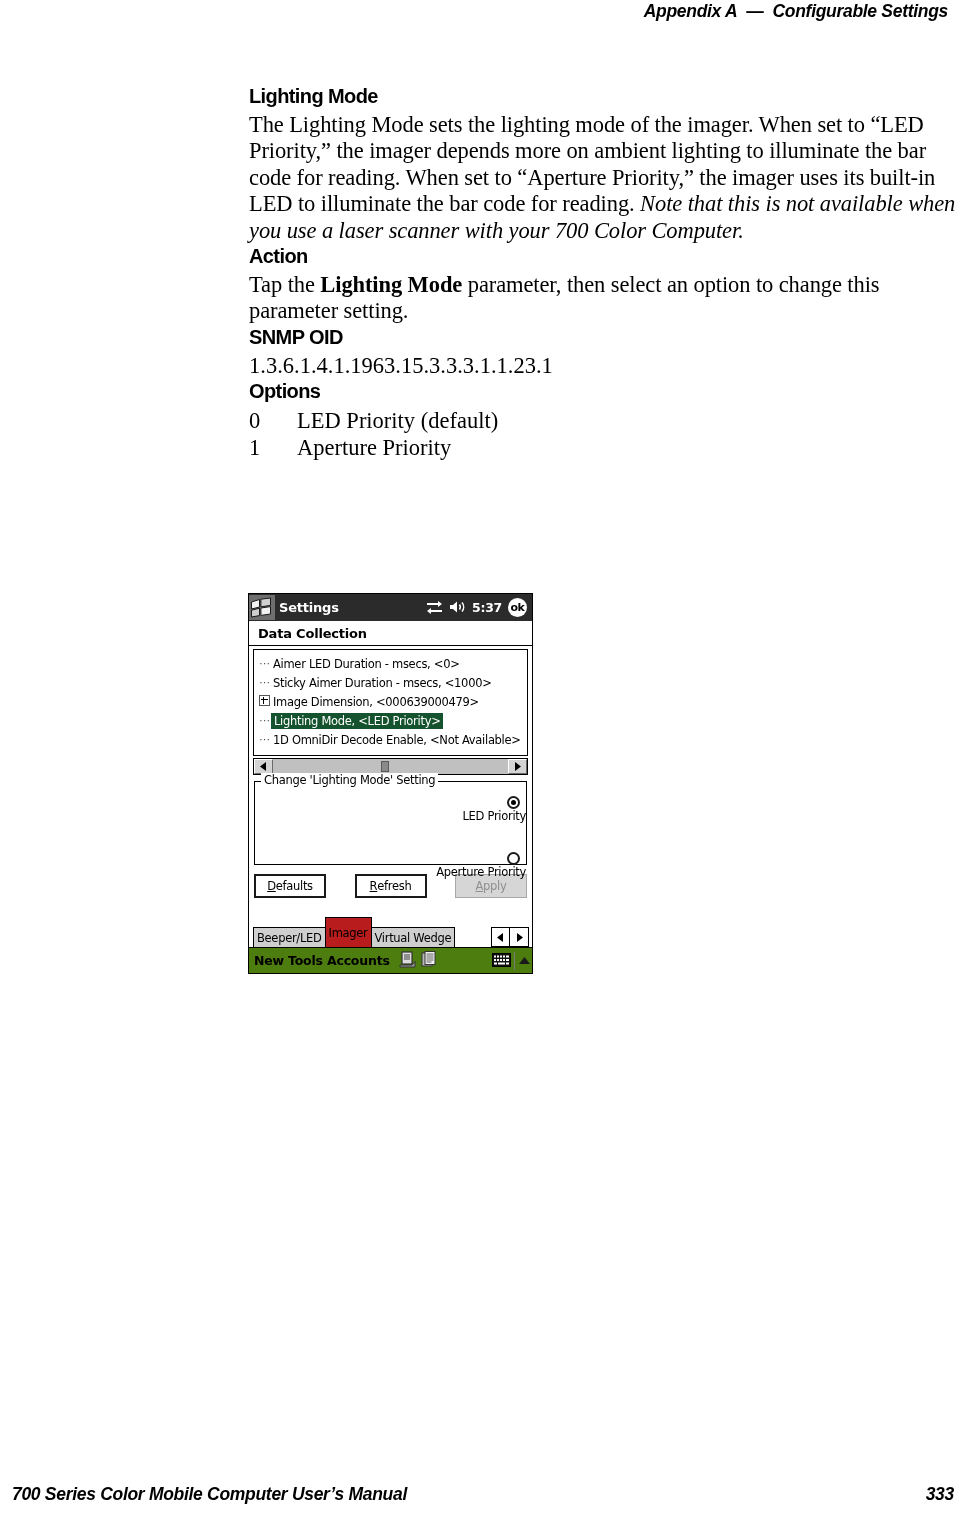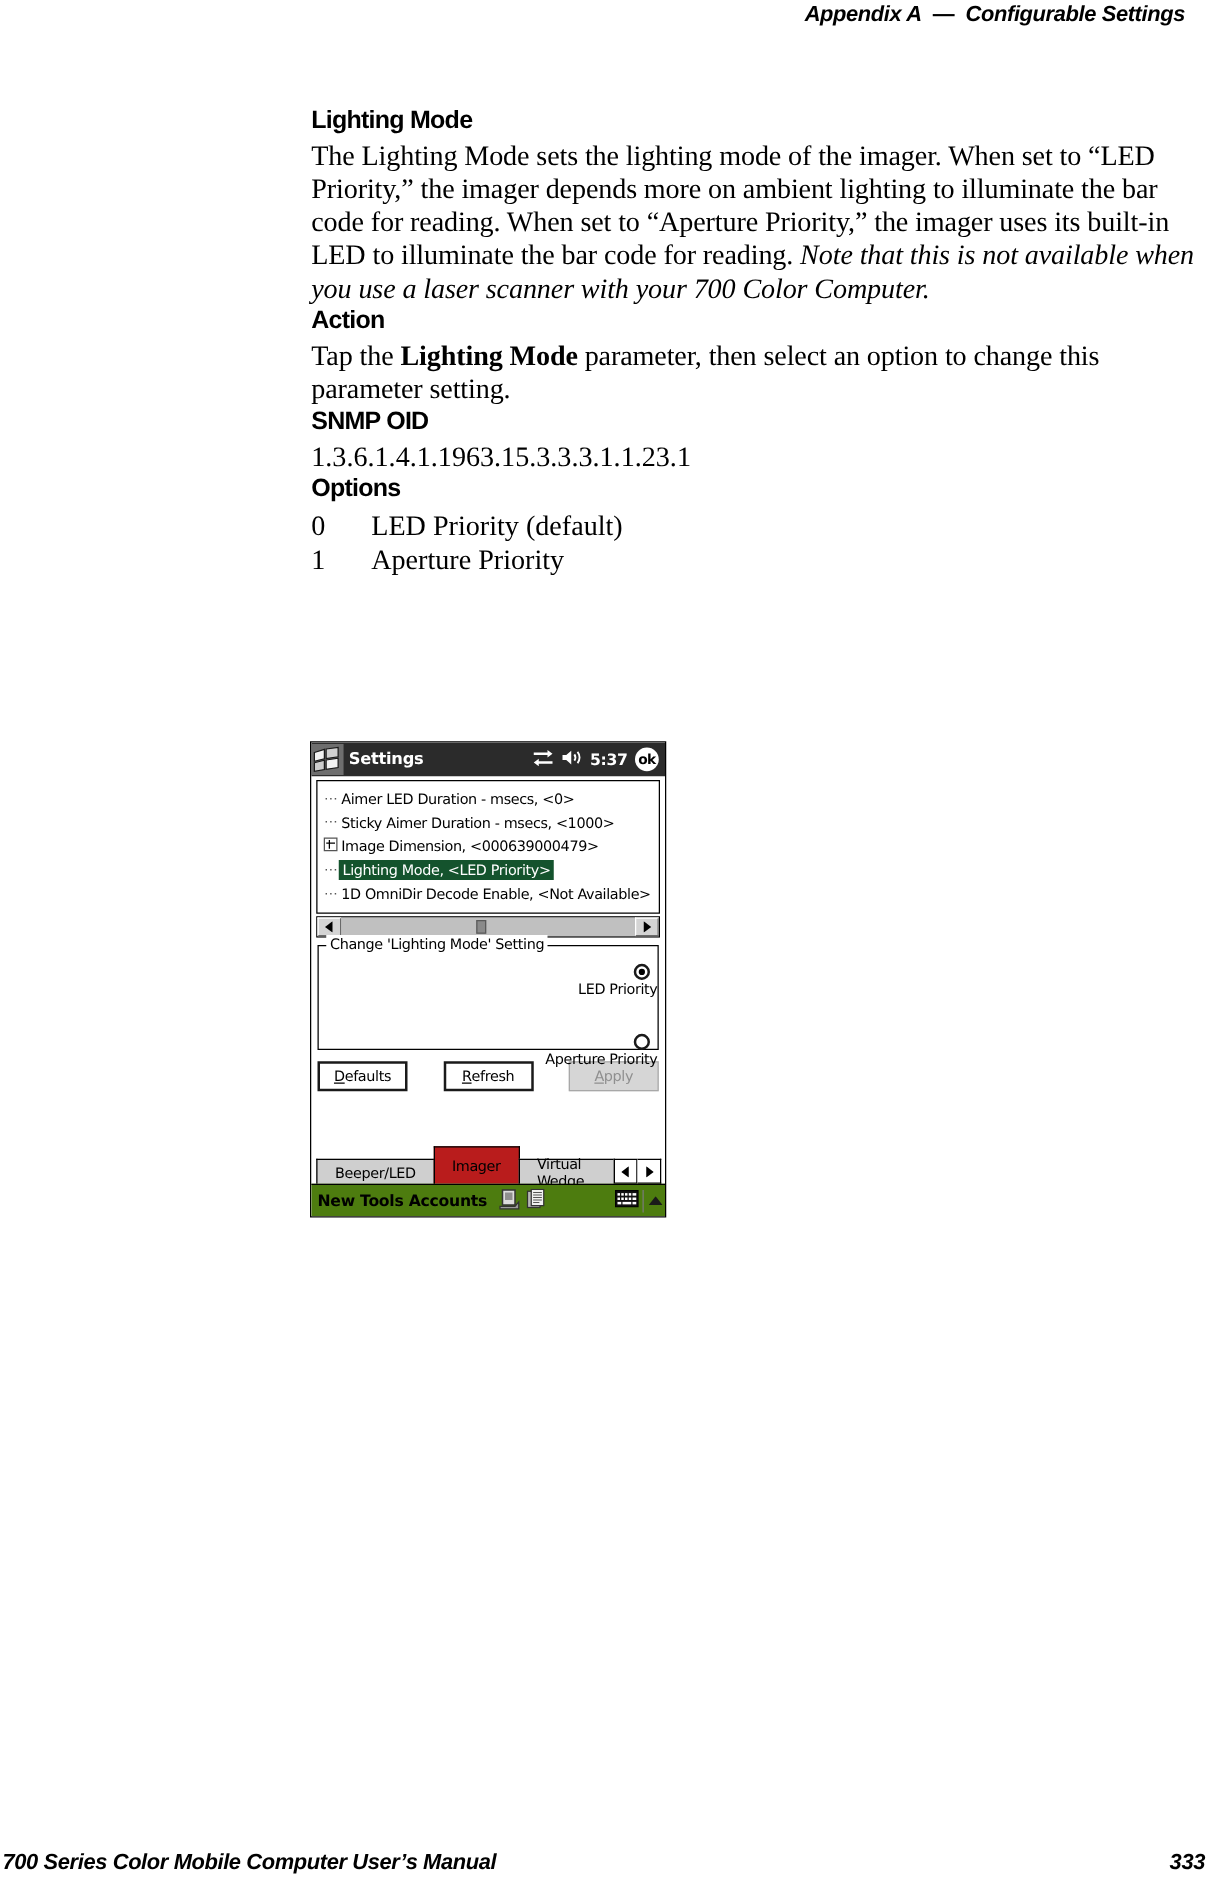--- a/index.html
+++ b/index.html
@@ -325,21 +325,21 @@
     box-sizing: border-box;
   }
   .tab {
     height: 20px;
     background: #cfcfcf;
     border: 1px solid #000;
     border-bottom: none;
     font-size: 11.5px;
     display: flex;
     align-items: center;
-    padding: 0 14px;
+    padding: 0 3px;
     box-sizing: border-box;
     letter-spacing: -0.3px;
     margin-right: -1px;
   }
   .tab.active {
     background: #b91c1c;
     height: 30px;
     font-weight: normal;
   }
   .tab-spacer { flex: 1 1 auto; }
@@ -395,22 +395,22 @@
     left: 0;
     bottom: 16px;
     width: 966px;
     height: 26px;
     font-family: "Liberation Sans", sans-serif;
     font-weight: bold;
     font-style: italic;
     font-size: 17.5px;
     letter-spacing: -0.3px;
     display: flex;
-    align-items: flex-start;
-    padding: 0 2px;
+    align-items: flex-end;
+    padding: 0 12px;
     box-sizing: border-box;
     white-space: nowrap;
   }
   .footer .f-grow { flex: 1 1 auto; }
 </style>
 </head>
 <body>
 
 <div class="running-head">
   <span>Appendix A</span><span class="rh-sep">—</span><span>Configurable Settings</span>
@@ -465,20 +465,21 @@
           <path d="M1 5 H4 L8 1.5 L8 12.5 L4 9 H1 Z" fill="#ffffff"></path>
           <path d="M10.5 4.5 A4.5 4.5 0 0 1 10.5 9.5" stroke="#ffffff" stroke-width="1.5" fill="none"></path>
           <path d="M13 2.5 A7 7 0 0 1 13 11.5" stroke="#ffffff" stroke-width="1.5" fill="none"></path>
         </svg>
       </span>
       <span class="tb-clock">5:37</span>
       <span class="ok-btn">ok</span>
     </span>
   </div>
 
+  <div class="pda-pagehead">Data Collection</div>
 
   <div class="tree-box">
     <div class="tree-row">
       <span class="tree-stub">⋯</span>
       <span class="tree-label">Aimer LED Duration - msecs, &lt;0&gt;</span>
     </div>
     <div class="tree-row">
       <span class="tree-stub">⋯</span>
       <span class="tree-label">Sticky Aimer Duration - msecs, &lt;1000&gt;</span>
     </div>

